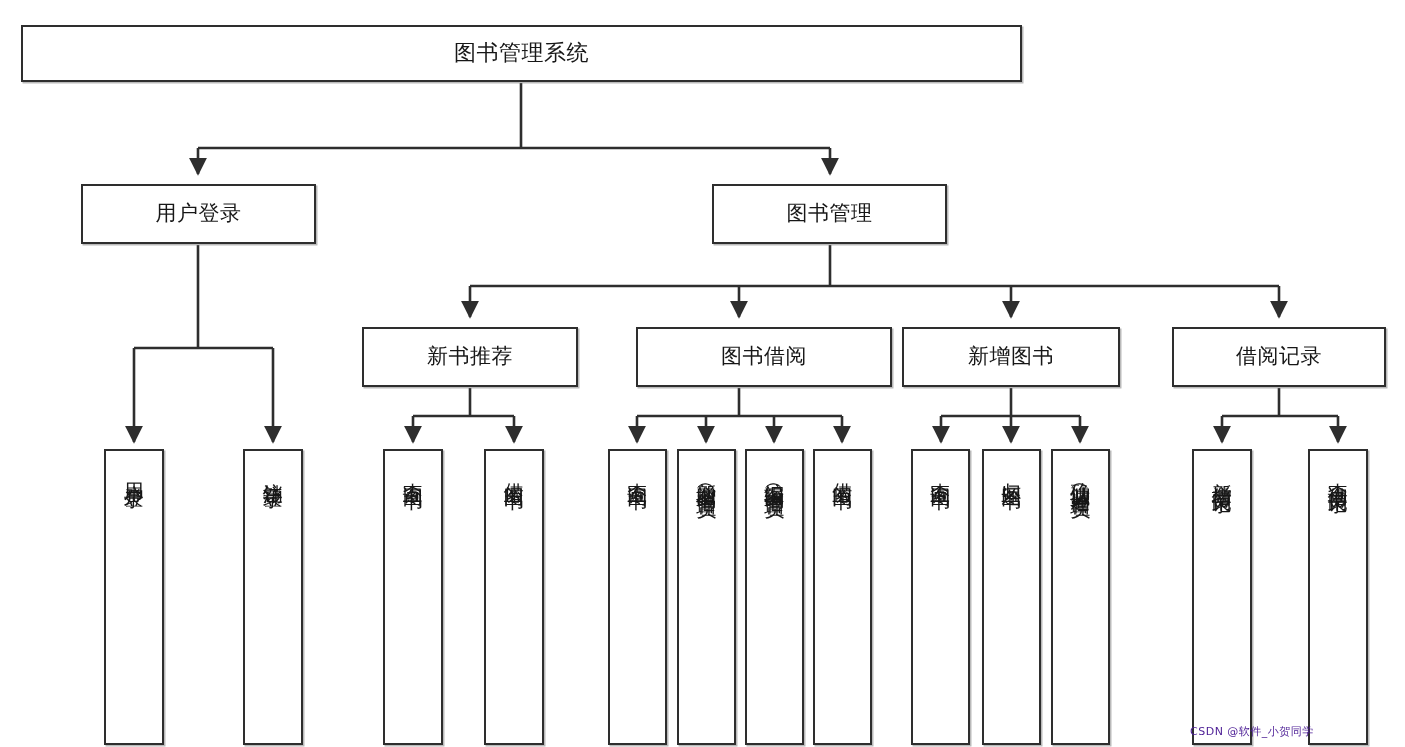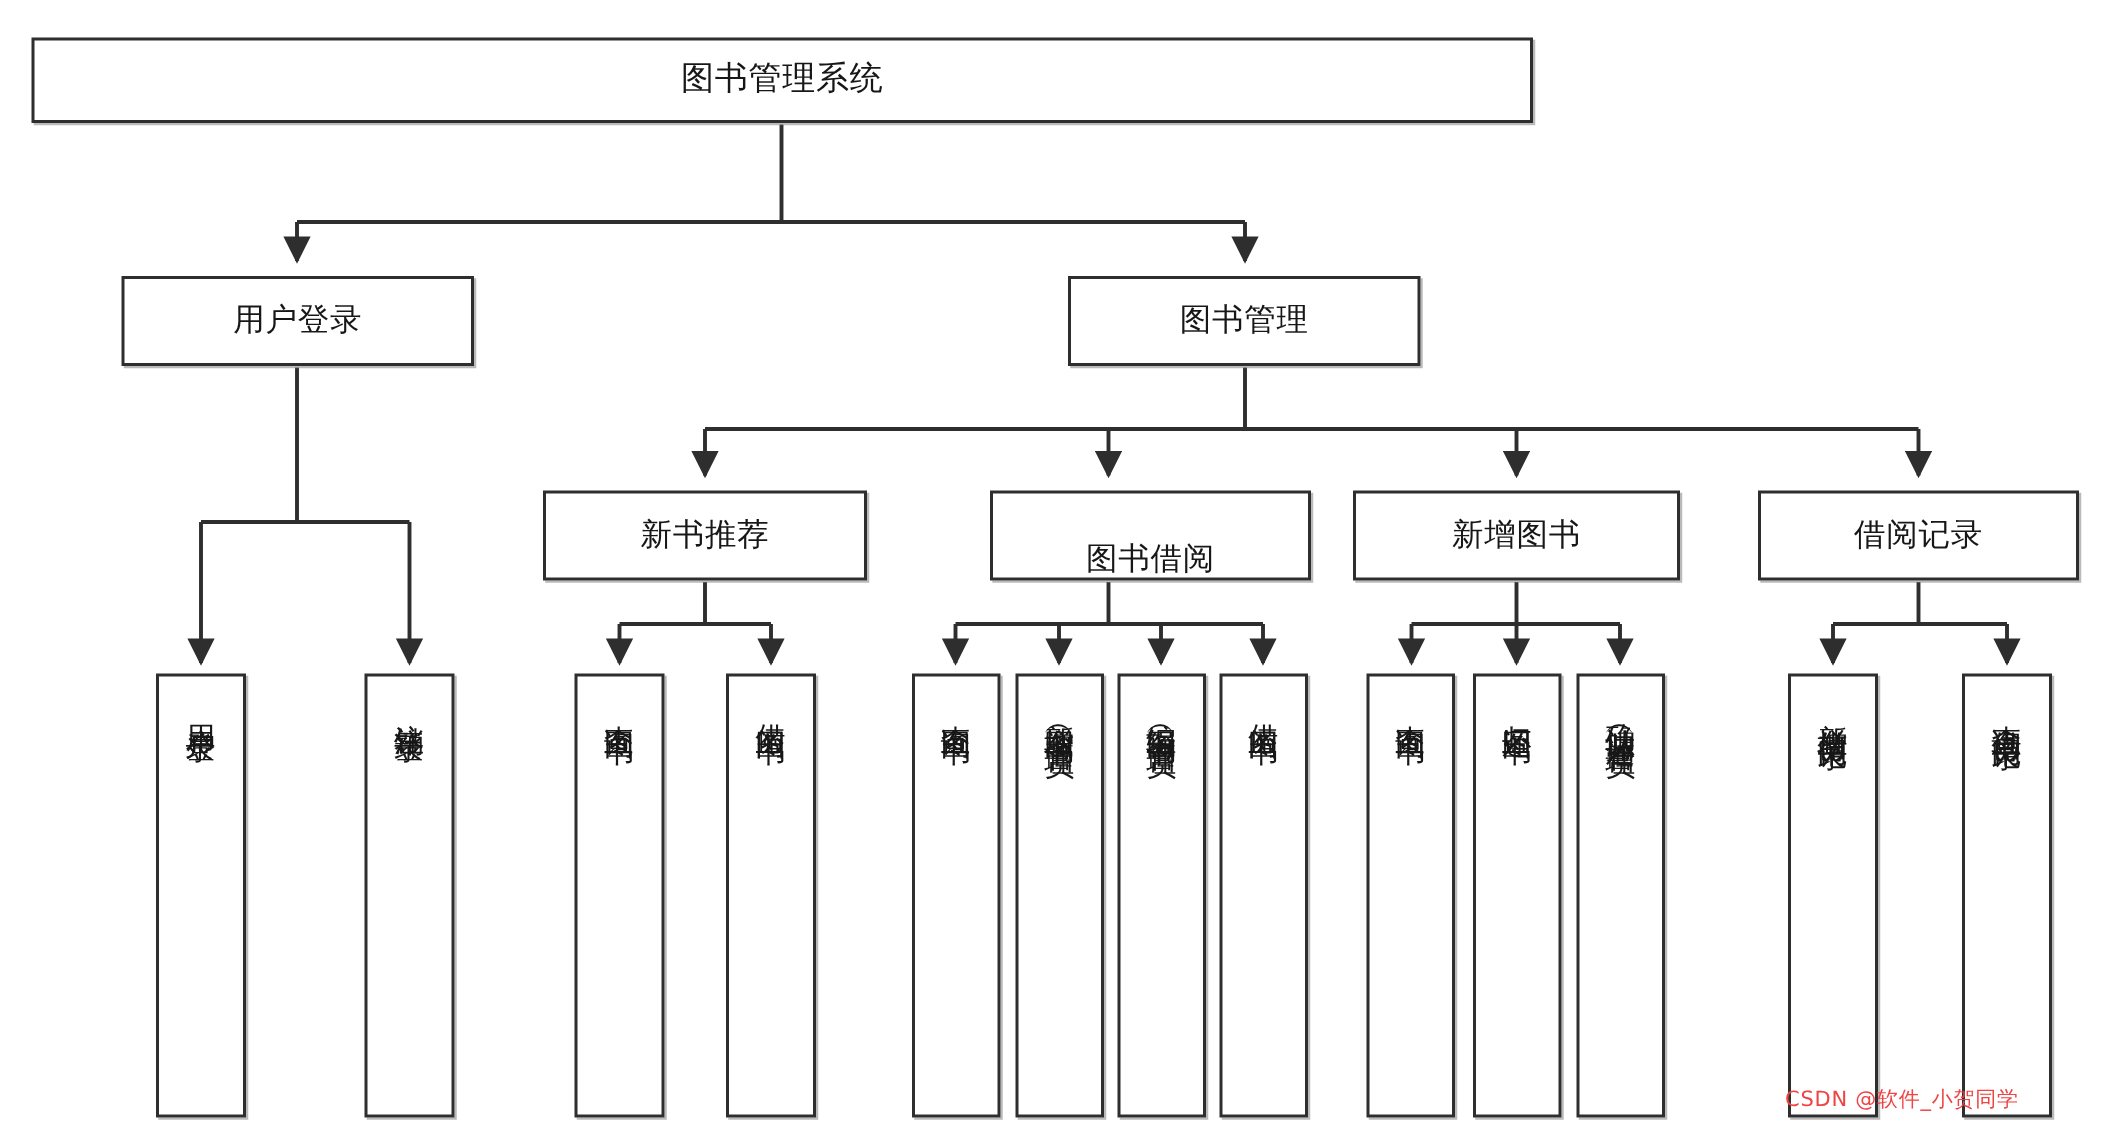--- a/index.html
+++ b/index.html
@@ -23,21 +23,21 @@
   }
   .node.root .lbl{font-size:22px;}
   .node.vert{align-items:flex-start;justify-content:center;padding-top:16px;}
   .node.vert .lbl{
     writing-mode:vertical-rl;text-orientation:upright;
     font-size:20px;line-height:1.22;letter-spacing:2.5px;
     white-space:nowrap;
   }
   .watermark{
     position:absolute;left:1190px;top:712px;
-    font-size:14px;color:#ef4444;letter-spacing:.5px;white-space:nowrap;
+    font-size:11px;color:#4c1d95;letter-spacing:.5px;white-space:nowrap;
   }
 </style>
 </head>
 <body>
 
 <div id="canvas">
 
   <svg class="links" viewBox="0 0 1405 747" xmlns="http://www.w3.org/2000/svg">
     <defs>
       <marker id="arrow" viewBox="0 0 10 10" refX="9" refY="5" markerWidth="7" markerHeight="7" orient="auto-start-reverse">
@@ -95,21 +95,21 @@
   <div class="node" style="left:81px;top:172px;width:235px;height:60px;">
     <span class="lbl">用户登录</span>
   </div>
   <div class="node" style="left:362px;top:315px;width:216px;height:60px;">
     <span class="lbl">新书推荐</span>
   </div>
 
   <div class="node" style="left:712px;top:172px;width:235px;height:60px;">
     <span class="lbl">图书管理</span>
   </div>
-  <div class="node" style="left:660px;top:315px;width:214px;height:60px;align-items:flex-end;">
+  <div class="node" style="left:636px;top:315px;width:256px;height:60px;">
     <span class="lbl">图书借阅</span>
   </div>
   <div class="node" style="left:902px;top:315px;width:218px;height:60px;">
     <span class="lbl">新增图书</span>
   </div>
   <div class="node" style="left:1172px;top:315px;width:214px;height:60px;">
     <span class="lbl">借阅记录</span>
   </div>
 
   <div class="node vert" style="left:104px;top:437px;width:60px;height:296px;">

